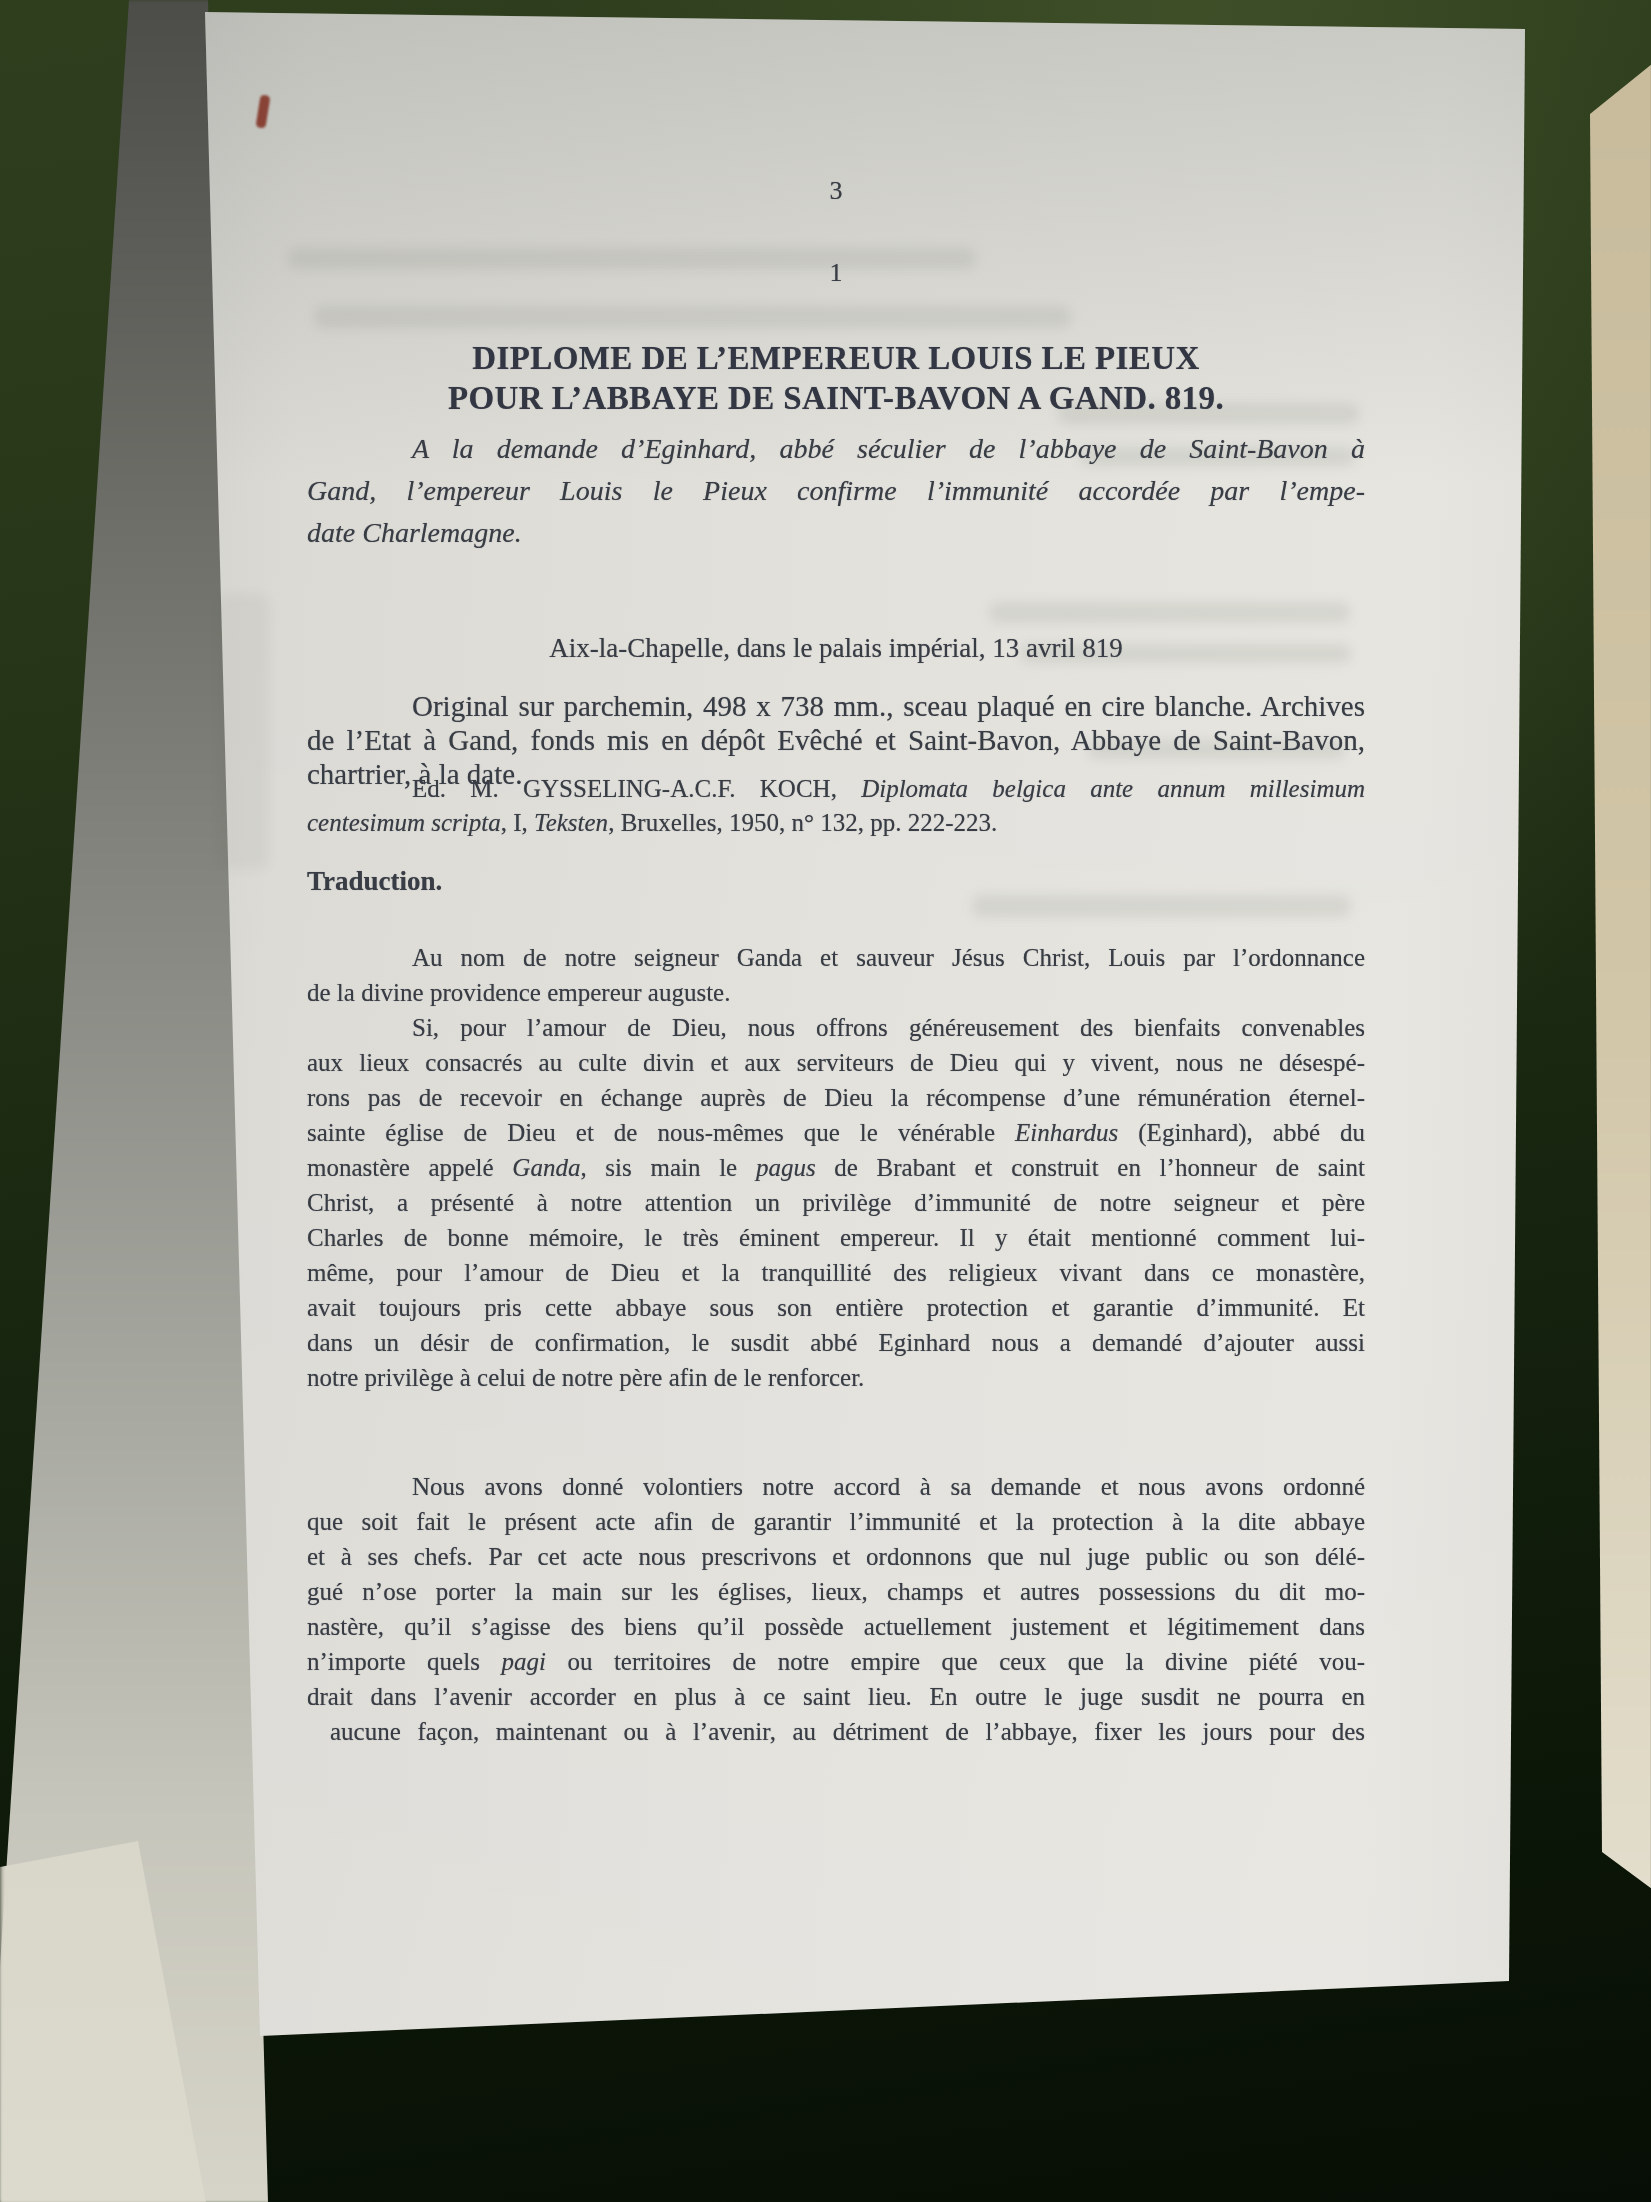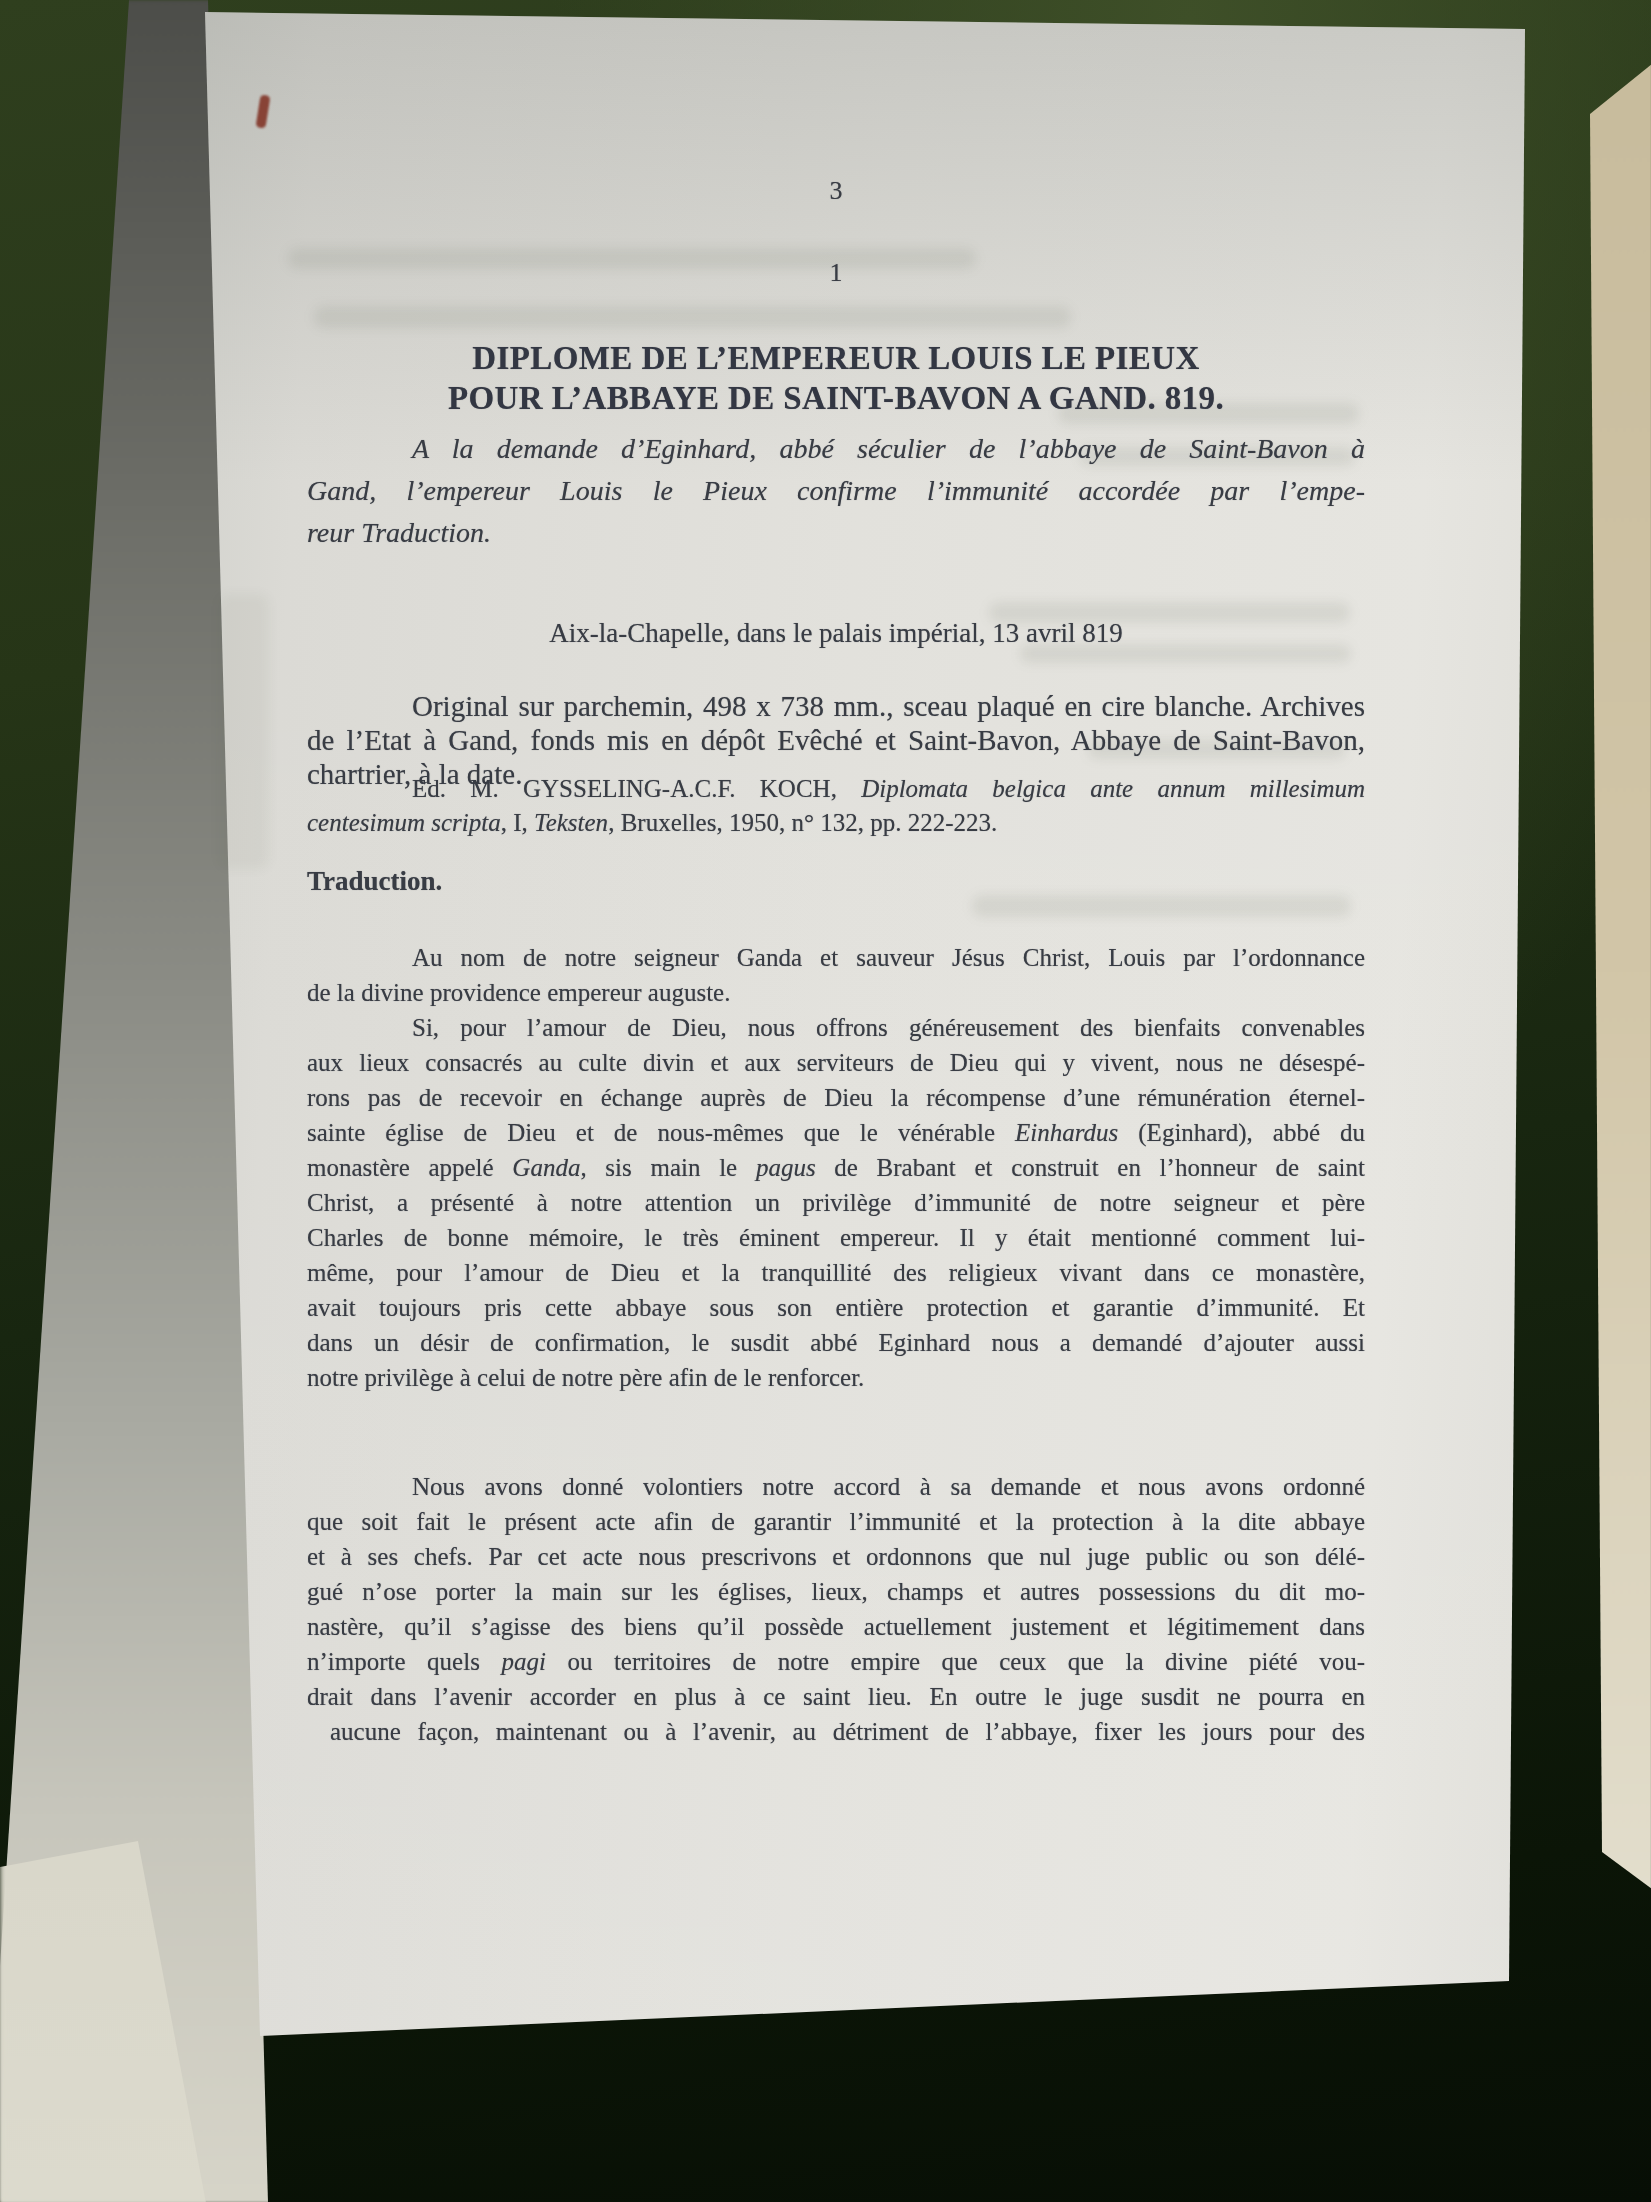--- a/index.html
+++ b/index.html
@@ -40,21 +40,21 @@
   .tline{text-align:justify;text-align-last:justify;}
   .tline.last{text-align-last:left;}
   .keep-just .tline.last{text-align-last:justify;margin-left:23px;}
   .tline.indent{text-indent:105px;}
   .center-block .tline{text-align:center;text-align-last:center;}
   .it{font-style:italic;}
   .folio{top:176px;font-size:26px;text-align:center;}
   .itemno{top:258px;font-size:26px;text-align:center;}
   .doc-title{top:318px;font-size:33px;line-height:40px;font-weight:bold;letter-spacing:0.4px;color:#333743;margin-top:20px;}
   .abstract{top:428px;font-size:28px;line-height:42px;font-style:italic;}
-  .dateline{top:618px;font-size:27px;text-align:center;}
+  .dateline{top:633px;font-size:27px;text-align:center;}
   .src{top:669px;font-size:29px;line-height:34px;margin-top:20px;}
   .edition{top:772px;font-size:25px;line-height:34px;}
   .trad-head{top:866px;font-size:27px;font-weight:bold;}
   .para{font-size:25px;line-height:35px;}
   .p1{top:940px;}
   .p2{top:1010px;}
   .p3{top:1469px;}
 </style>
 </head>
 <body>
@@ -87,21 +87,21 @@
     <div class="block itemno">1</div>
 
     <div class="block doc-title center-block">
         <div class="tline">DIPLOME DE L’EMPEREUR LOUIS LE PIEUX</div>
         <div class="tline last">POUR L’ABBAYE DE SAINT-BAVON A GAND. 819.</div>
       </div>
 
     <div class="block abstract">
         <div class="tline indent">A la demande d’Eginhard, abbé séculier de l’abbaye de Saint-Bavon à</div>
         <div class="tline">Gand, l’empereur Louis le Pieux confirme l’immunité accordée par l’empe-</div>
-        <div class="tline last">reur Traduction.</div>
+        <div class="tline last">date Charlemagne.</div>
       </div>
 
     <div class="block dateline">Aix-la-Chapelle, dans le palais impérial, 13 avril 819</div>
 
     <div class="block src">
         <div class="tline indent">Original sur parchemin, 498 x 738 mm., sceau plaqué en cire blanche. Archives</div>
         <div class="tline">de l’Etat à Gand, fonds mis en dépôt Evêché et Saint-Bavon, Abbaye de Saint-Bavon,</div>
         <div class="tline last">chartrier, à la date.</div>
       </div>
 

